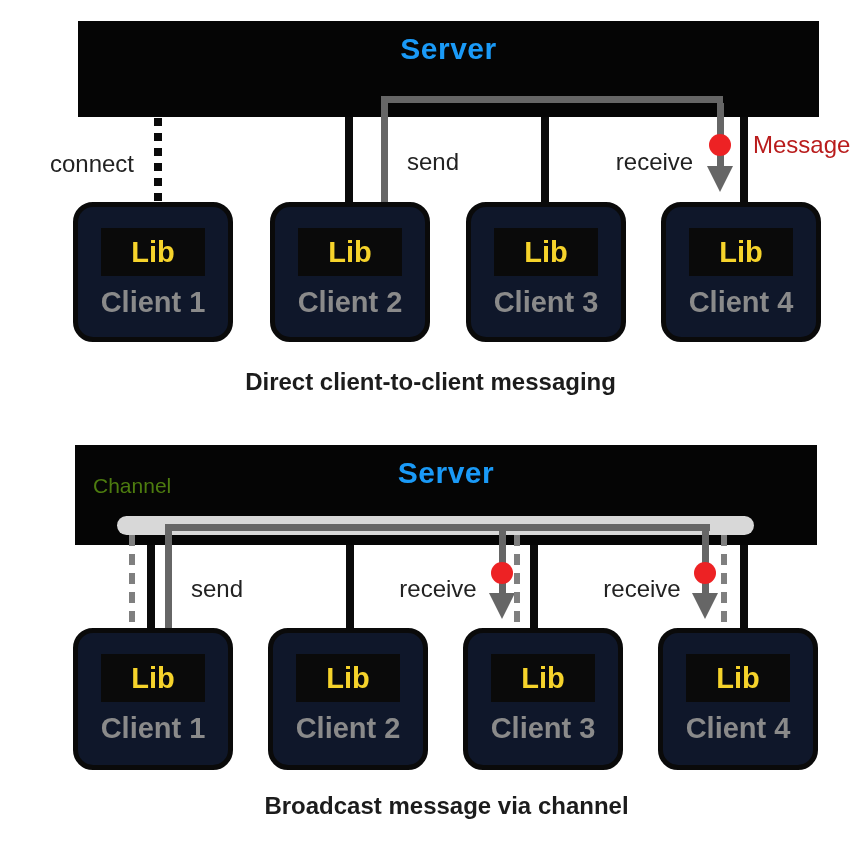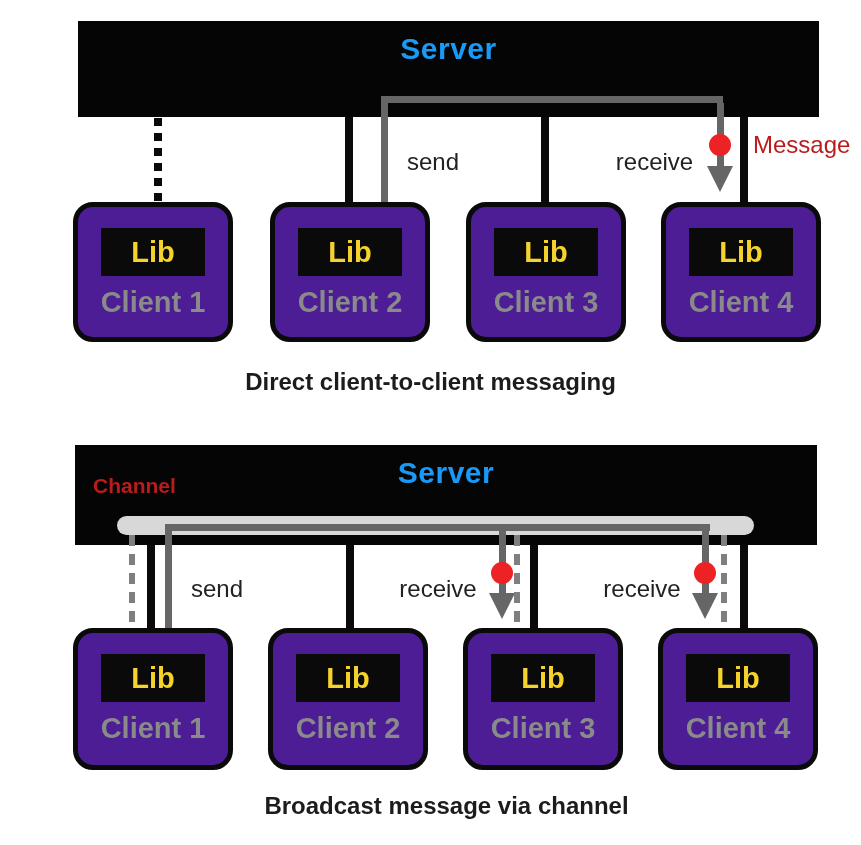--- a/index.html
+++ b/index.html
@@ -16,23 +16,23 @@
   .dotline{position:absolute;width:8px;background:repeating-linear-gradient(to bottom,#0a0a0a 0 8px,transparent 8px 15px);}
   .dashline{position:absolute;width:6px;background:repeating-linear-gradient(to bottom,#7f7f7f 0 11px,transparent 11px 19px);}
   .arrowhead{position:absolute;width:0;height:0;border-left:13px solid transparent;border-right:13px solid transparent;border-top:26px solid #666666;}
   .reddot{position:absolute;width:22px;height:22px;border-radius:50%;background:#ed2224;}
   
   .lbl{position:absolute;font-size:24px;color:#222222;text-align:center;white-space:nowrap;}
   .lbl-red{position:absolute;font-size:24px;color:#b91c1c;white-space:nowrap;}
   .caption{position:absolute;left:0;width:861px;text-align:center;font-size:24px;color:#1c1c1c;font-weight:bold;}
   
   .channel-pill{position:absolute;background:#d8d8d8;border-radius:10px;}
-  .channel-label{position:absolute;color:#b91c1c;font-size:21px;font-weight:bold;}
+  .channel-label{position:absolute;color:#4d7c0f;font-size:21px;}
   
-  .client{position:absolute;width:160px;height:140px;background:#4c1d95;border:5px solid #0a0a0a;border-radius:20px;box-sizing:border-box;display:flex;flex-direction:column;align-items:center;}
+  .client{position:absolute;width:160px;height:140px;background:#0f172a;border:5px solid #0a0a0a;border-radius:20px;box-sizing:border-box;display:flex;flex-direction:column;align-items:center;}
   .client.tall{height:142px;}
   .lib-badge{width:104px;height:48px;background:#0a0a0a;margin-top:21px;display:flex;align-items:center;justify-content:center;}
   .lib-text{color:#f6d32b;font-size:29px;font-weight:bold;}
   .client-name{color:#8a8a8a;font-size:29px;font-weight:bold;margin-top:10px;}
 </style>
 </head>
 <body>
 
 <div id="stage">
 
@@ -44,20 +44,21 @@
   <div class="gline" style="left:381px;top:96px;width:7px;height:106px;"></div>
   <div class="gline" style="left:717px;top:103px;width:7px;height:65px;"></div>
   <div class="arrowhead" style="left:707px;top:166px;"></div>
   <div class="reddot" style="left:709px;top:134px;"></div>
 
   <div class="dotline" style="left:154px;top:118px;height:84px;"></div>
   <div class="vline" style="left:345px;top:117px;height:85px;"></div>
   <div class="vline" style="left:541px;top:117px;height:85px;"></div>
   <div class="vline" style="left:740px;top:117px;height:85px;"></div>
 
+  <div class="lbl" style="left:40px;top:150px;width:104px;">connect</div>
   <div class="lbl" style="left:398px;top:148px;width:70px;">send</div>
   <div class="lbl" style="left:607px;top:148px;width:95px;">receive</div>
   <div class="lbl-red" style="left:753px;top:131px;">Message</div>
 
   <div class="client" style="left:73px;top:202px;">
     <div class="lib-badge">
         <span class="lib-text">Lib</span>
       </div>
     <div class="client-name">Client 1</div>
   </div>

